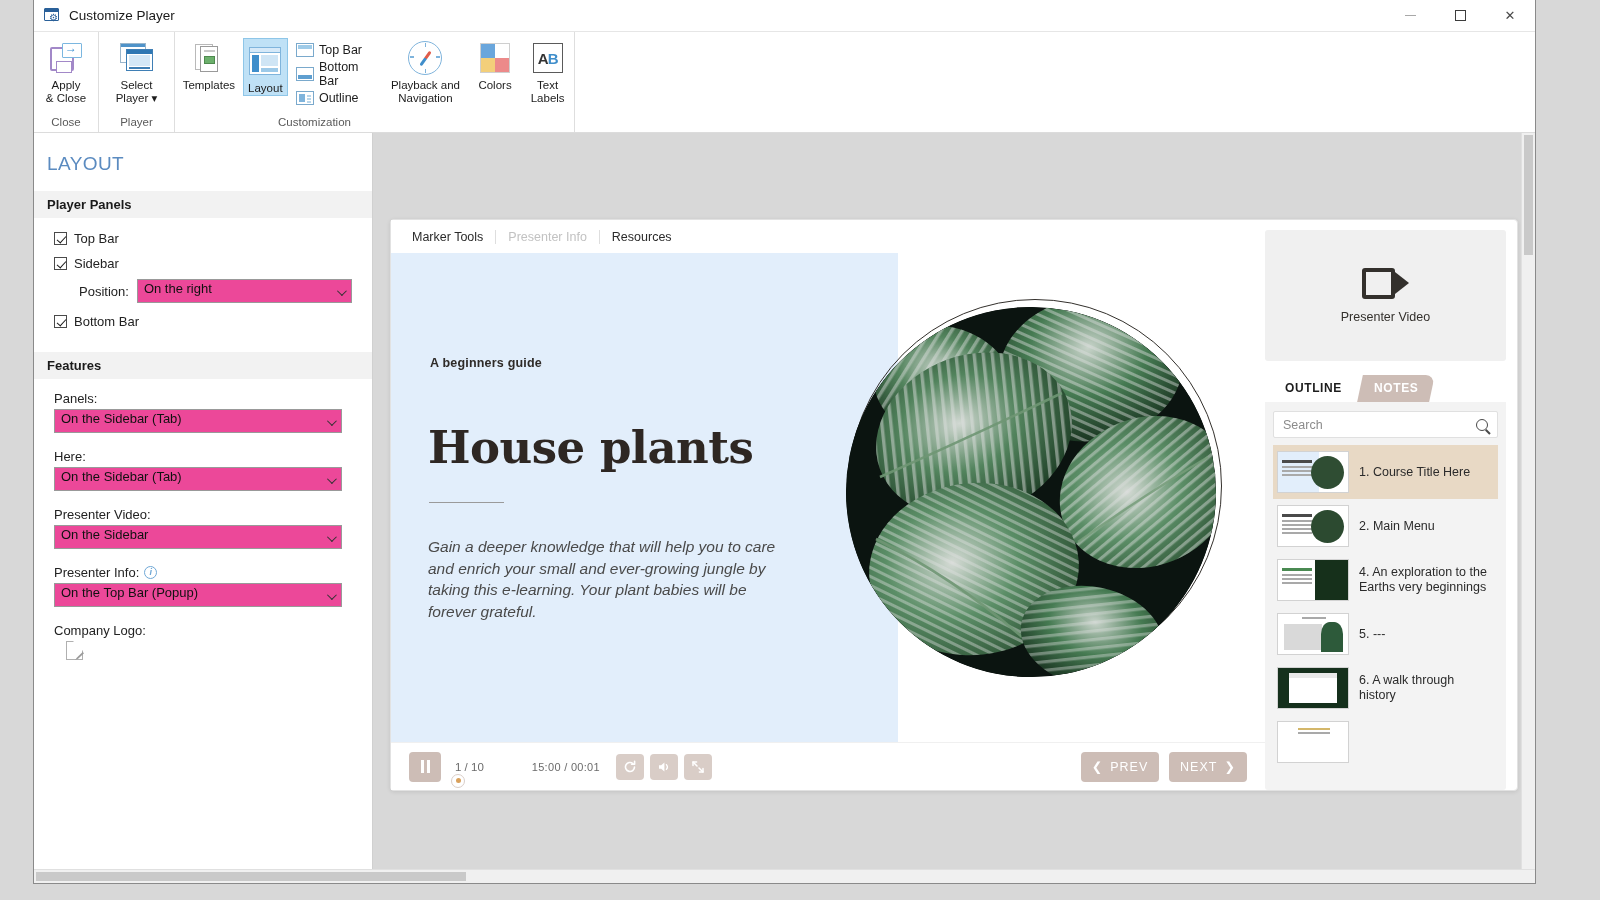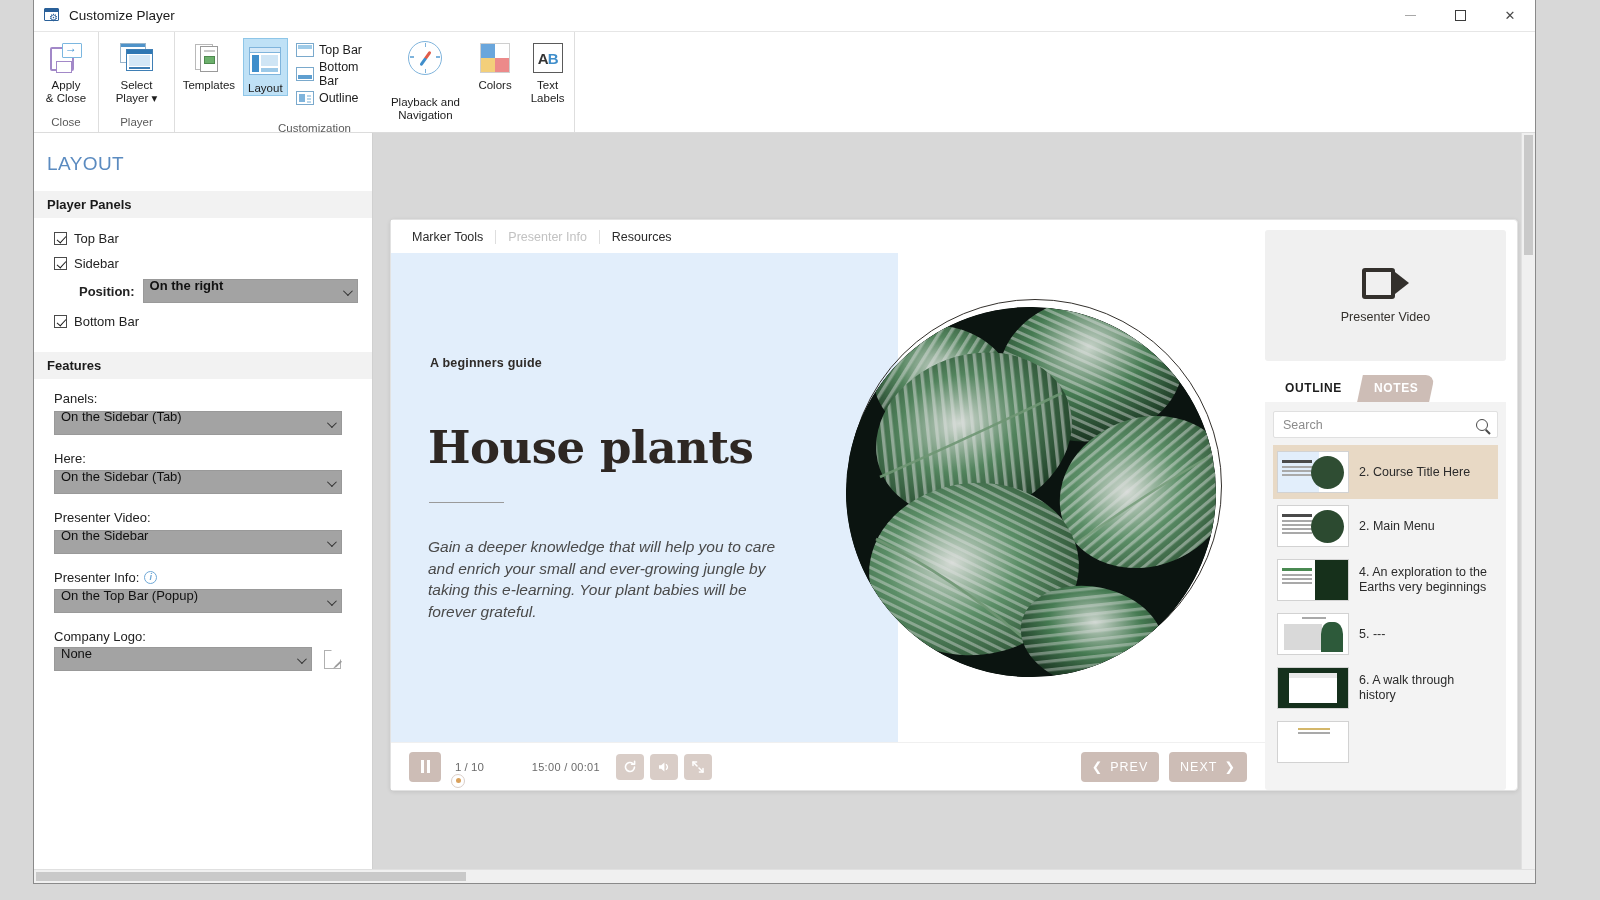--- a/index.html
+++ b/index.html
@@ -155,26 +155,26 @@
   }
   .chk-row { display:flex; align-items:center; padding:5px 0 5px 20px; }
   .chk {
     width:13px;height:13px;border:1px solid #4a4a4a;background:#fff;margin-right:7px;position:relative;flex:0 0 auto;
   }
   .chk.on:after{
     content:""; position:absolute; left:3.5px; top:0.5px; width:4px; height:8px;
     border:solid #1b1b1b; border-width:0 1.8px 1.8px 0; transform:rotate(42deg);
   }
   .chk-row .t { font-size:13px; }
-  .pos-row { display:flex; align-items:center; padding:3px 0 6px 45px;font-weight:bold; }
+  .pos-row { display:flex; align-items:center; padding:3px 0 6px 45px; }
   .pos-row .lab { font-size:13px; margin-right:8px; }
 
   select, .fakeselect {
-    height:24px; border:1px solid #999; background:#a3a3a3; font-family:"Liberation Sans",sans-serif;
-    font-size:13px; color:#111; padding:0 22px 12px 6px; appearance:none; -webkit-appearance:none;
+    height:24px; border:1px solid #999; background:#ec4899; font-family:"Liberation Sans",sans-serif;
+    font-size:13px; color:#111; padding:0 22px 6px 6px; appearance:none; -webkit-appearance:none;
     position:relative; display:flex; align-items:center; border-radius:0;
   }
   .selwrap { position:relative; display:inline-block; }
   .selwrap:after {
     content:""; position:absolute; right:8px; top:50%; margin-top:-2px;
     width:6px; height:6px; border:solid #333; border-width:0 1.4px 1.4px 0;
     transform:rotate(45deg) translateY(-2px); pointer-events:none;
   }
   .field { padding: 4px 0 0 20px; }
   .field .lab { font-size:13px; margin-bottom:3px; display:flex; align-items:center; }
@@ -412,21 +412,21 @@
           <div class="minirow">
             <div class="mini-ico bot"></div>
             <div class="t">Bottom Bar</div>
           </div>
           <div class="minirow">
             <div class="mini-ico out"></div>
             <div class="t">Outline</div>
           </div>
         </div>
 
-        <div class="rbtn wide" style="margin-left:6px;gap:17px;">
+        <div class="rbtn wide" style="margin-left:6px;">
           <div class="ico">
             <div class="ico-compass">
               <div class="tick" style="top:1px;"></div>
                 <div class="tick" style="bottom:1px;"></div>
               <div class="tick" style="top:50%;left:1px;margin-top:-2px;width:4px;height:1.5px;margin-left:0;"></div>
               <div class="tick" style="top:50%;right:1px;left:auto;margin-top:-2px;width:4px;height:1.5px;margin-left:0;"></div>
               <div class="needle"></div>
             </div>
           </div>
           <div class="lbl">
@@ -537,23 +537,20 @@
         </div>
       </div>
       <div style="height:12px"></div>
 
       <div class="field" style="padding-bottom:0;">
         <div class="lab">
             <span>Company Logo:</span>
           </div>
       </div>
       <div class="logo-row">
-        <div class="selwrap">
-          <div class="fakeselect" style="width:258px;">None</div>
-        </div>
         <div class="logo-edit">
           <div class="pg"></div>
             <div class="pen"></div>
         </div>
       </div>
     </div>
 
     <div class="preview-area">
 
       <div class="player">
@@ -728,21 +725,21 @@
                 <div class="thumb">
                   <div class="t-half-blue"></div>
                   <div class="t-lines">
                       <i class="b"></i>
                       <i></i>
                       <i></i>
                       <i></i>
                     </div>
                   <div class="t-circ"></div>
                 </div>
-                <div class="ol-label">2. Course Title Here</div>
+                <div class="ol-label">1. Course Title Here</div>
               </div>
 
               <div class="ol-item">
                 <div class="thumb">
                   <div class="t-lines">
                       <i class="b"></i>
                       <i></i>
                       <i></i>
                       <i></i>
                       <i></i>

